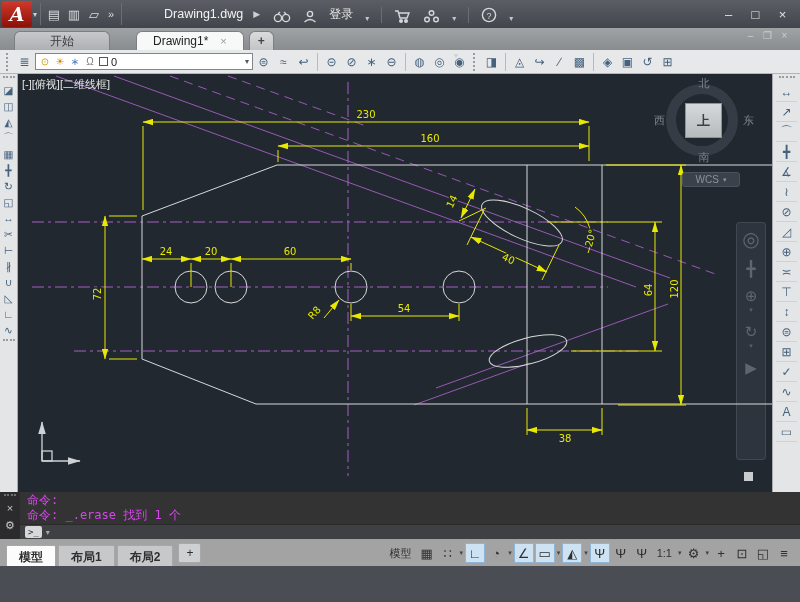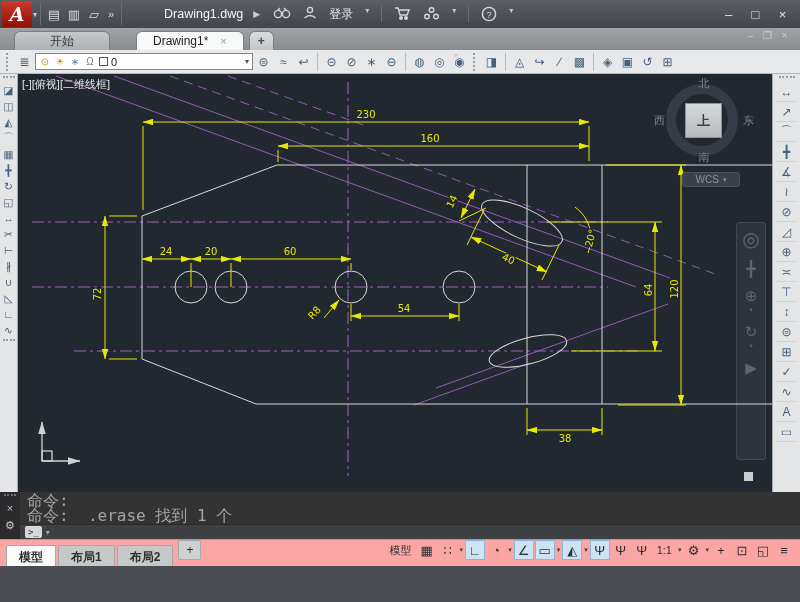--- a/index.html
+++ b/index.html
@@ -10,21 +10,21 @@
   .titlebar{height:28px;background:linear-gradient(#5b5f65,#42464c);display:flex;align-items:center;color:#e8e8e8;padding-right:4px;}
   .logo{width:30px;height:26px;margin:1px 0 1px 2px;background:linear-gradient(#d03a2b,#8d1007);color:#fff;font-family:"DejaVu Serif",serif;font-weight:bold;font-style:italic;font-size:19px;display:flex;align-items:center;justify-content:center;border-radius:2px;}
   .logo-dd{color:#cfcfcf;font-size:8px;margin:0 3px 0 1px;}
   .qat{display:flex;align-items:center;gap:2px;border-left:1px solid #6a6e74;border-right:1px solid #6a6e74;padding:0 4px;height:22px;}
   .qat .ic{width:18px;height:18px;display:flex;align-items:center;justify-content:center;color:#d8dade;font-size:13px;}
   .qat .ic.plain{font-size:11px;width:12px;}
   .tb-title{margin-left:42px;font-size:12.5px;color:#f2f2f2;}
   .tb-arrow{color:#cfcfcf;font-size:9px;margin:0 5px 0 10px;}
   .searchbox{width:168px;height:17px;border:1px solid #2e2e2e;background:#fff;font-size:11px;padding:0 4px;font-family:"Liberation Sans",sans-serif;}
   .searchbox::placeholder{color:#8a8a8a;font-style:italic;}
-  .tbr{display:flex;align-items:flex-start;gap:12px;margin-left:8px;color:#d5d7da;}
+  .tbr{display:flex;align-items:flex-end;gap:12px;margin-left:8px;color:#d5d7da;}
   .tbr svg{display:block;}
   .signin{font-size:12px;color:#e5e5e5;}
   .mini-dd{font-size:8px;color:#c5c5c5;}
   .tb-sep{width:1px;height:16px;background:#6a6e74;}
   .winbtns{margin-left:auto;display:flex;align-items:center;gap:0;}
   .winbtn{width:27px;height:20px;display:flex;align-items:center;justify-content:center;color:#e2e2e2;font-size:13px;}
 
   
   .menubar{height:18px;background:#3d4146;display:flex;align-items:center;padding-left:34px;color:#ececec;}
   .menubar .li{padding:0 10px;font-size:12px;line-height:18px;white-space:nowrap;}
@@ -95,29 +95,29 @@
   .navbar .ic{color:rgba(205,215,225,.30);font-size:15px;}
   .navbar .ic:first-child{font-size:20px;}
   .navbar .dd{color:rgba(205,215,225,.25);font-size:7px;margin-top:-8px;}
 
   
   .cmd{height:47px;background:#333333;display:flex;}
   .cmdstrip{width:20px;background:#2b2b2e;display:flex;flex-direction:column;align-items:center;padding-top:2px;gap:3px;}
   .cmdstrip .grip{width:12px;height:4px;border-left:none;border-top:2px dotted #6f6f72;margin:0;}
   .cmdstrip .ic{color:#c8c8c8;font-size:11px;width:16px;height:14px;display:flex;align-items:center;justify-content:center;}
   .cmdbody{flex:1;display:flex;flex-direction:column;}
-  .hist{flex:1;padding:1px 7px;color:#a3a3a3;font-family:"DejaVu Sans Mono",monospace;font-size:16px;line-height:15px;}
+  .hist{flex:1;padding:1px 7px;color:#d946ef;font-family:"DejaVu Sans Mono",monospace;font-size:12px;line-height:15px;}
   .cmdinput{height:17px;background:#3f4044;border-top:1px solid #2a2a2a;display:flex;align-items:center;padding:0 5px;gap:4px;}
   .prompt{background:#d7d8d9;color:#2e2e2e;font-size:9px;padding:0 3px;border-radius:2px;font-family:"DejaVu Sans Mono",monospace;line-height:12px;}
   .prompt-dd{color:#a8a8a8;font-size:8px;}
   .cmdfield{flex:1;background:transparent;border:none;outline:none;color:#b5b5b5;font-size:12px;font-family:"Liberation Sans",sans-serif;}
   .cmdfield::placeholder{color:#8d8d8d;font-style:italic;}
 
   
-  .statusbar{height:27px;background:#fca5a5;border-top:1px solid #9fa0a1;display:flex;align-items:flex-start;padding:0 6px;color:#2f2f2f;}
+  .statusbar{height:27px;background:#a3a3a3;border-top:1px solid #9fa0a1;display:flex;align-items:center;padding:0 6px;color:#2f2f2f;}
   .statusbar .li{padding:3px 12px;font-size:12px;background:#c7c8c9;border:1px solid #a7a8a9;border-bottom:none;margin-right:2px;border-radius:2px 2px 0 0;height:21px;margin-top:5px;font-weight:bold;}
   .statusbar .li.active{background:#fcfcfc;font-weight:bold;}
   .newlayout{padding:2px 7px;background:#cfd0d1;border:1px solid #a7a8a9;border-radius:2px;margin-left:3px;font-size:12px;}
   .sb-icons{margin-left:auto;display:flex;align-items:center;gap:1px;}
   .sb-icons .ic{min-width:20px;height:20px;display:flex;align-items:center;justify-content:center;font-size:13px;color:#2f2f2f;border:1px solid transparent;padding:0 1px;}
   .sb-icons .ic.txt{font-size:11px;padding:0 3px;}
   .sb-icons .ic.on{background:#cde2f2;border:1px solid #8fb4d4;}
   .sb-icons .dd{font-size:7px;color:#444;margin:0 1px;}
 </style>
 </head>

